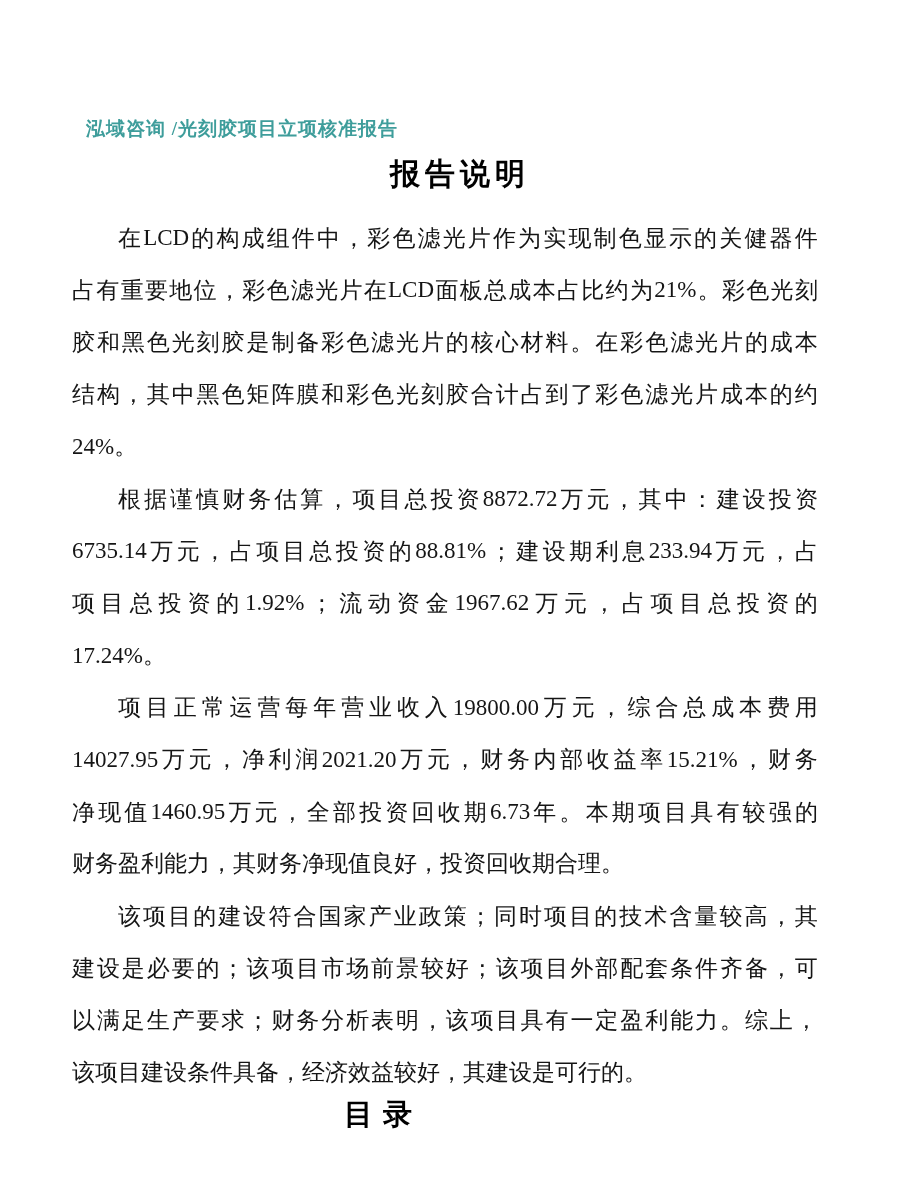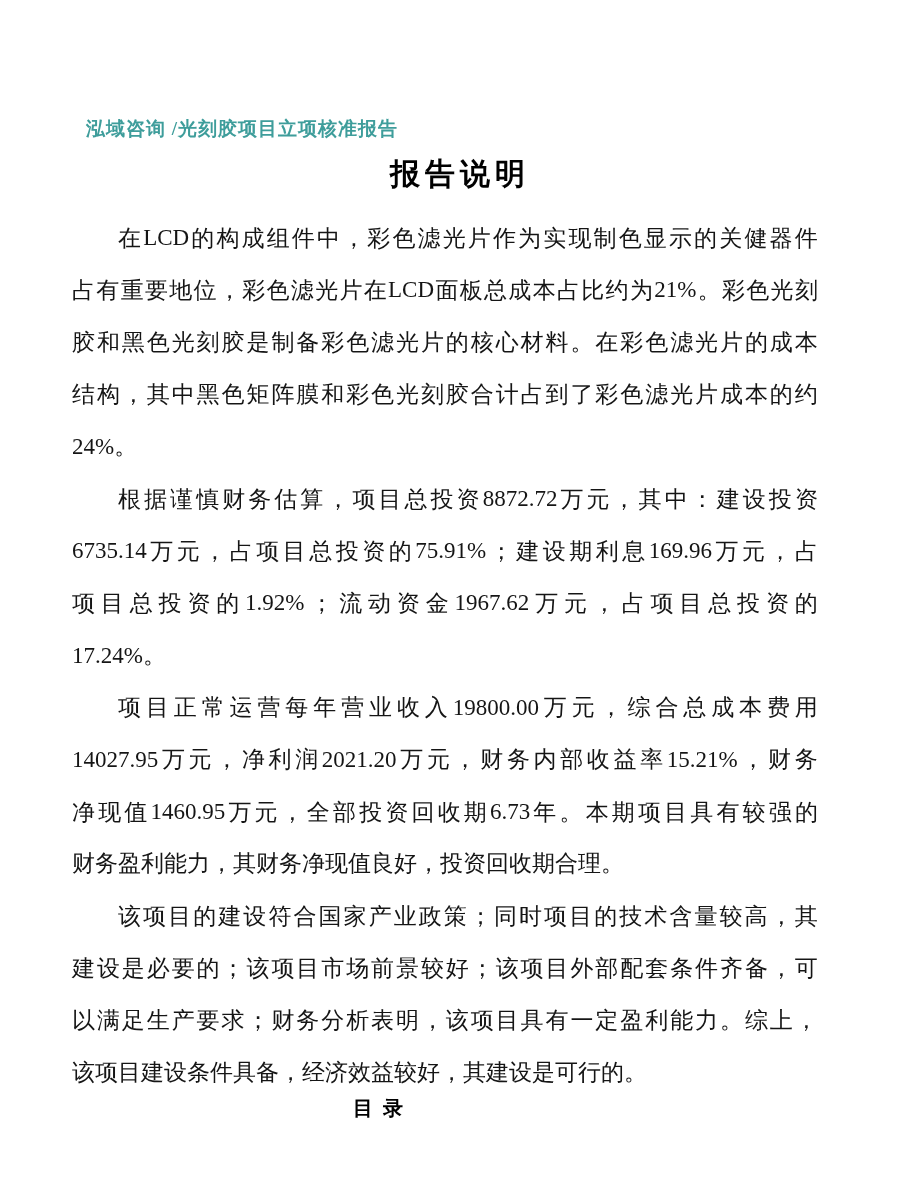--- a/index.html
+++ b/index.html
@@ -63,21 +63,21 @@
   .line span {
     white-space: pre;
   }
   .toc-heading {
     position: absolute;
     left: 0;
     top: 1055px;
     width: 756px;
     margin: 0;
     text-align: center;
-    font-size: 20px;
+    font-size: 29px;
     font-weight: bold;
     letter-spacing: 10px;
     text-indent: 10px;
     color: #000000;
   }
 </style>
 </head>
 <body>
 
 <div class="page">
@@ -243,28 +243,28 @@
         <span>万</span>
         <span>元</span>
         <span>，</span>
         <span>占</span>
         <span>项</span>
         <span>目</span>
         <span>总</span>
         <span>投</span>
         <span>资</span>
         <span>的</span>
-        <span>75.91%</span>
+        <span>88.81%</span>
         <span>；</span>
         <span>建</span>
         <span>设</span>
         <span>期</span>
         <span>利</span>
         <span>息</span>
-        <span>169.96</span>
+        <span>233.94</span>
         <span>万</span>
         <span>元</span>
         <span>，</span>
         <span>占</span>
       </div>
       <div class="line">
         <span>项</span>
         <span>目</span>
         <span>总</span>
         <span>投</span>

